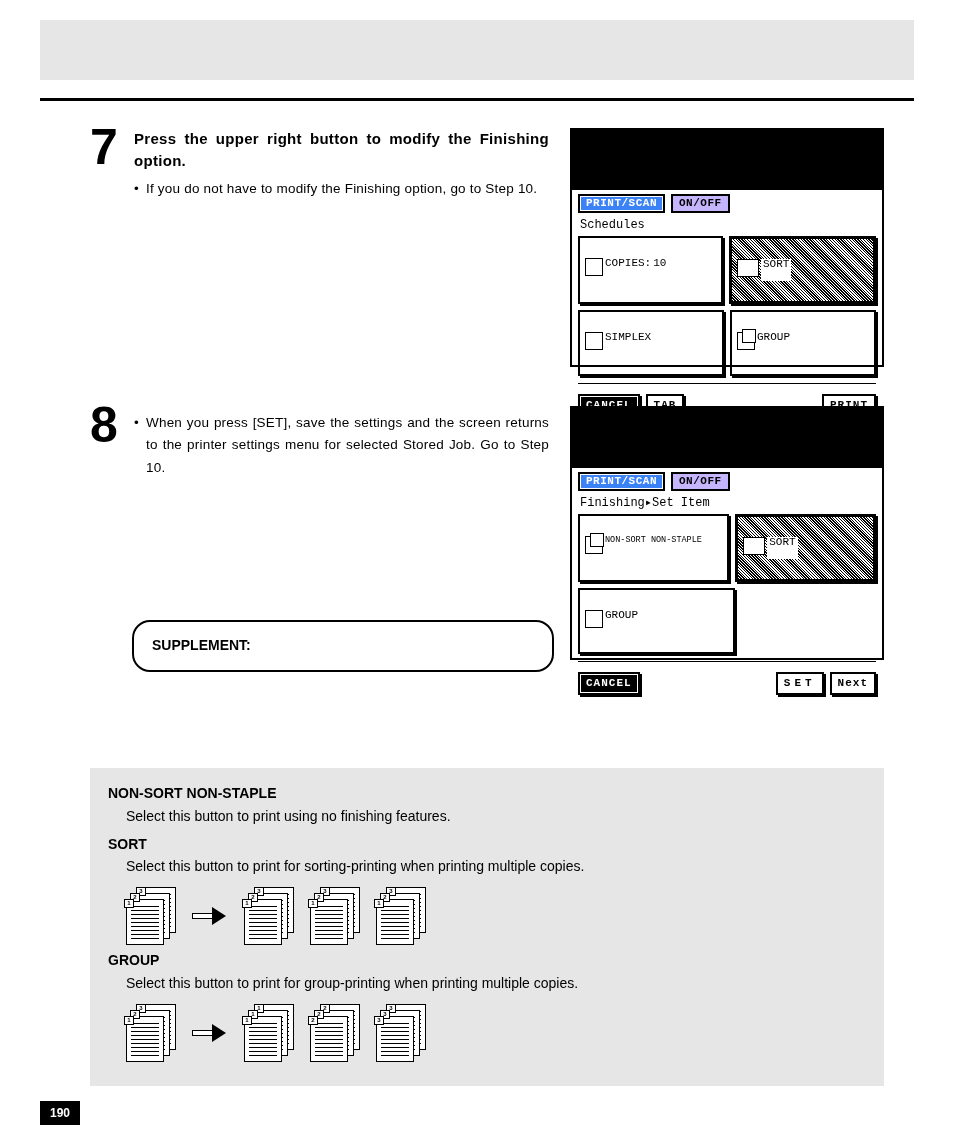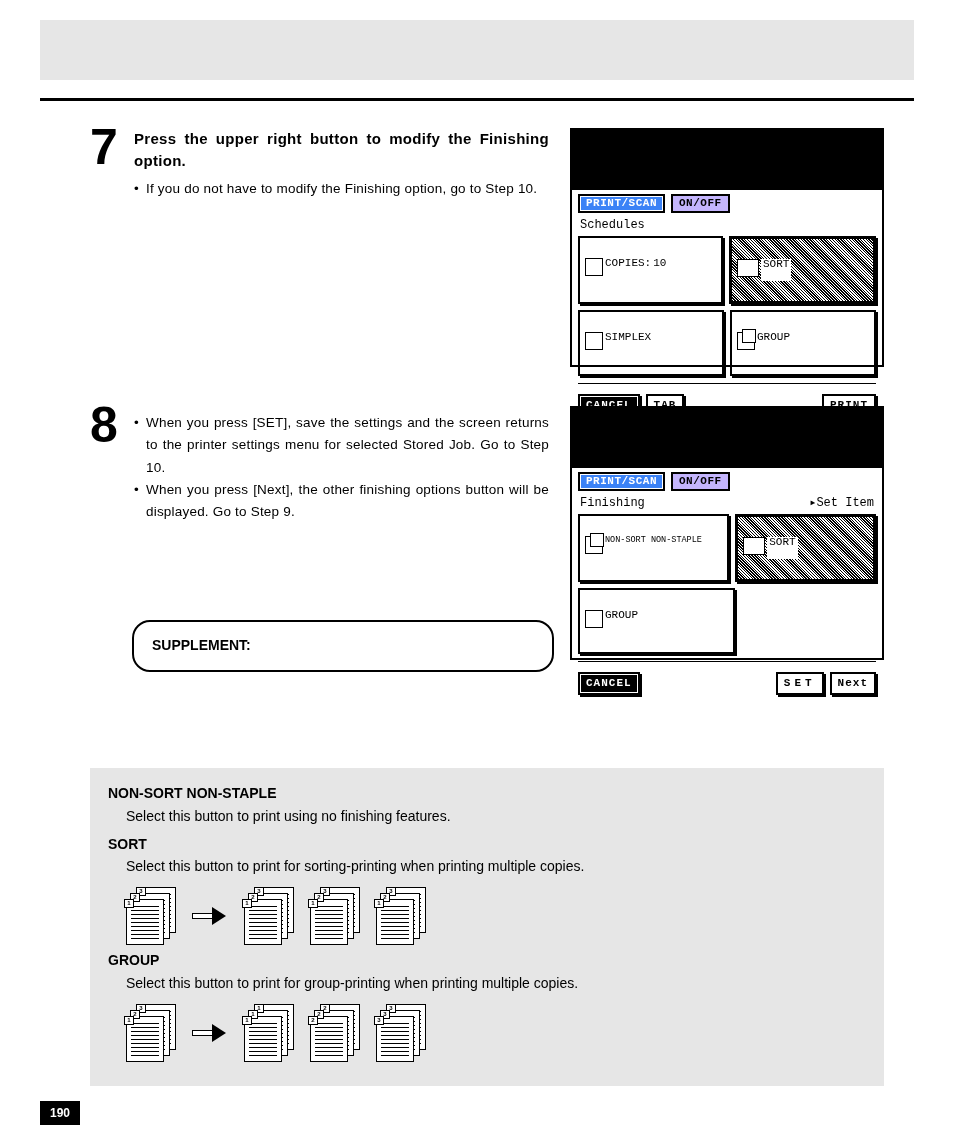--- a/index.html
+++ b/index.html
@@ -117,32 +117,31 @@
       <span style="flex:1"></span>
       <span class="btn">PRINT</span>
     </div>
   </div>
 
   <div class="stepblock step8">
     <div class="stepnum">8</div>
     <div class="stepbody">
       <ul class="bullets">
         <li>When you press [SET], save the settings and the screen returns to the printer settings menu for selected Stored Job.  Go to Step 10.</li>
-        <li>When you press [Next], the other finishing options button will be displayed.  Go to Step 9.</li>
       </ul>
     </div>
   </div>
 
   <div class="lcd lcd8">
     <div class="blk"></div>
     <div class="bar">
       <span class="pill inv">PRINT/SCAN</span>
       <span class="pill">ON/OFF</span>
     </div>
-    <div class="sub" style="display:flex;justify-content:space-between">
+    <div class="sub" style="display:flex;">
       <span>Finishing</span>
       <span>▸Set Item</span>
     </div>
     <div class="row">
       <div class="cell" style="flex:1.1">
         <span class="ico dbl"></span>
         <span style="font-size:8.5px;line-height:1.1">NON-SORT NON-STAPLE</span>
       </div>
       <div class="cell sel">
         <span class="ico"></span>

